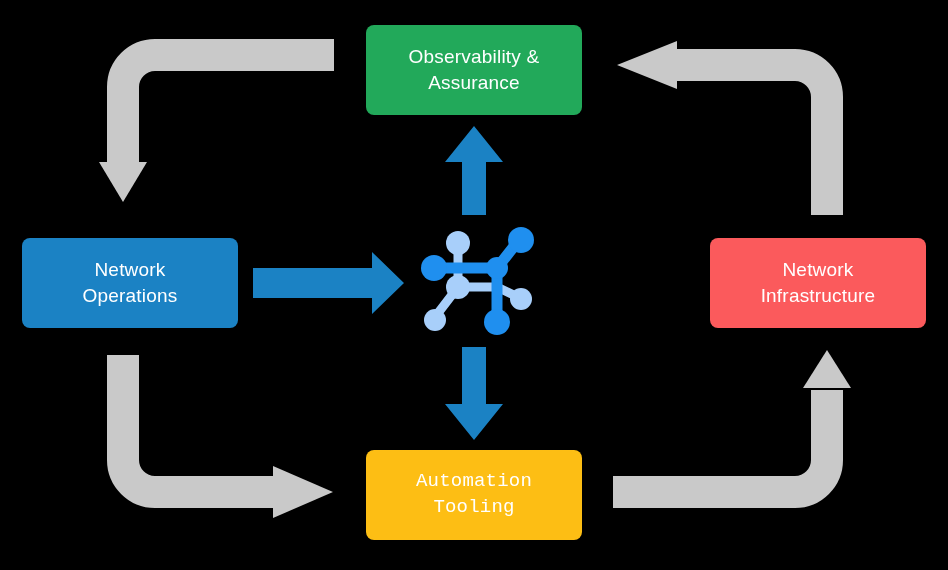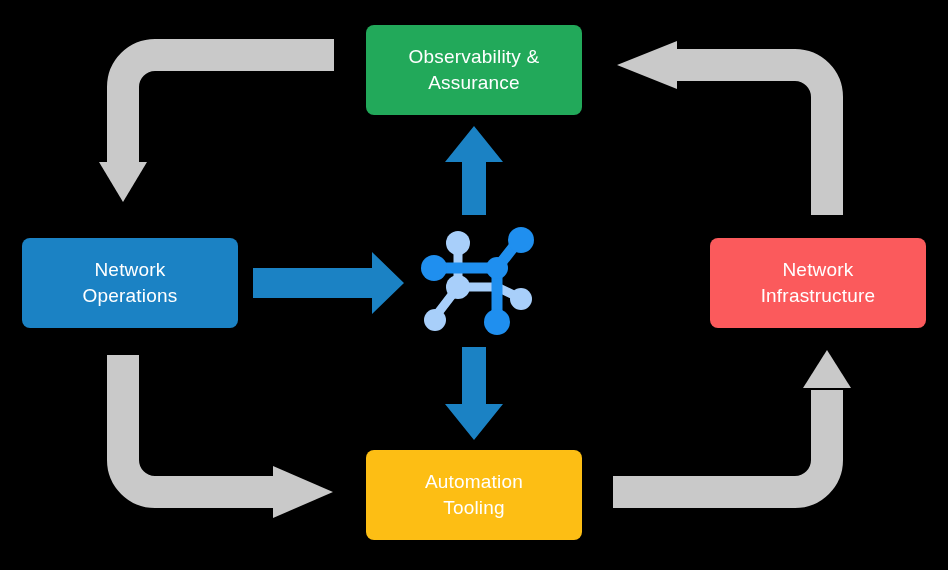--- a/index.html
+++ b/index.html
@@ -50,20 +50,21 @@
     left: 22px; top: 238px; width: 216px; height: 90px;
     background: #1b82c4;
   }
   #box-network-infrastructure {
     left: 710px; top: 238px; width: 216px; height: 90px;
     background: #fb5a5c;
   }
   #box-automation-tooling {
     left: 366px; top: 450px; width: 216px; height: 90px;
     background: #fdbe14;
+    font-family: Liberation Mono, monospace;
   }
 </style>
 </head>
 <body>
 
 <div id="canvas">
 
   <svg id="diagram-svg" viewBox="0 0 948 570">
 
     <g>

